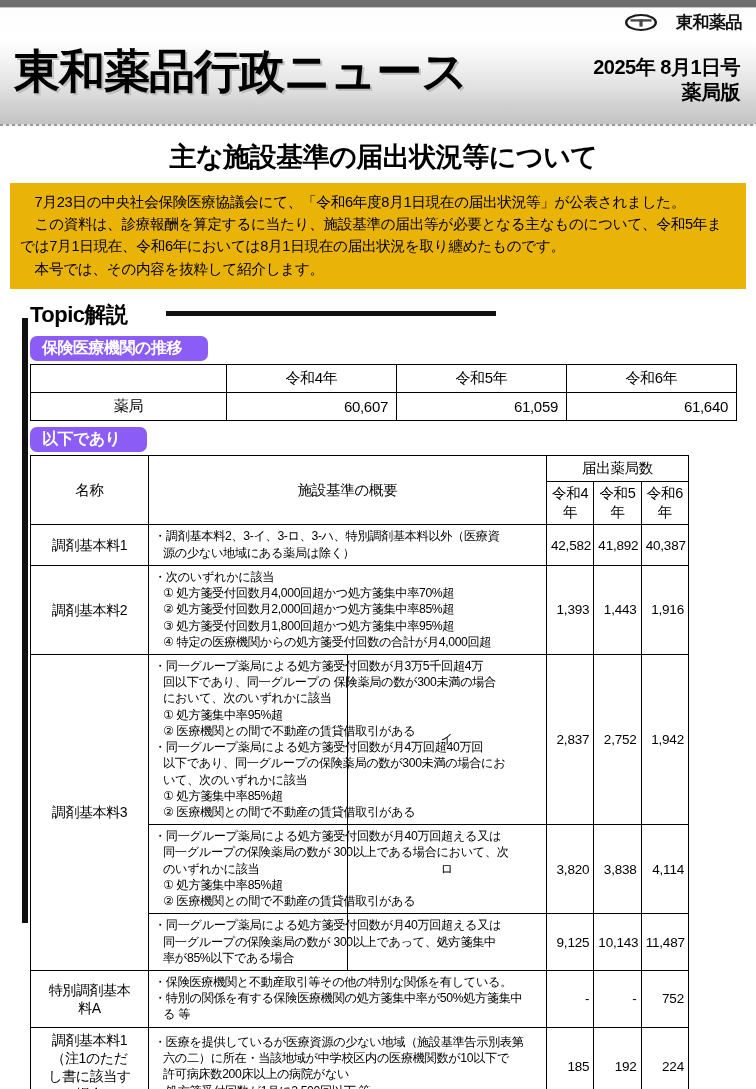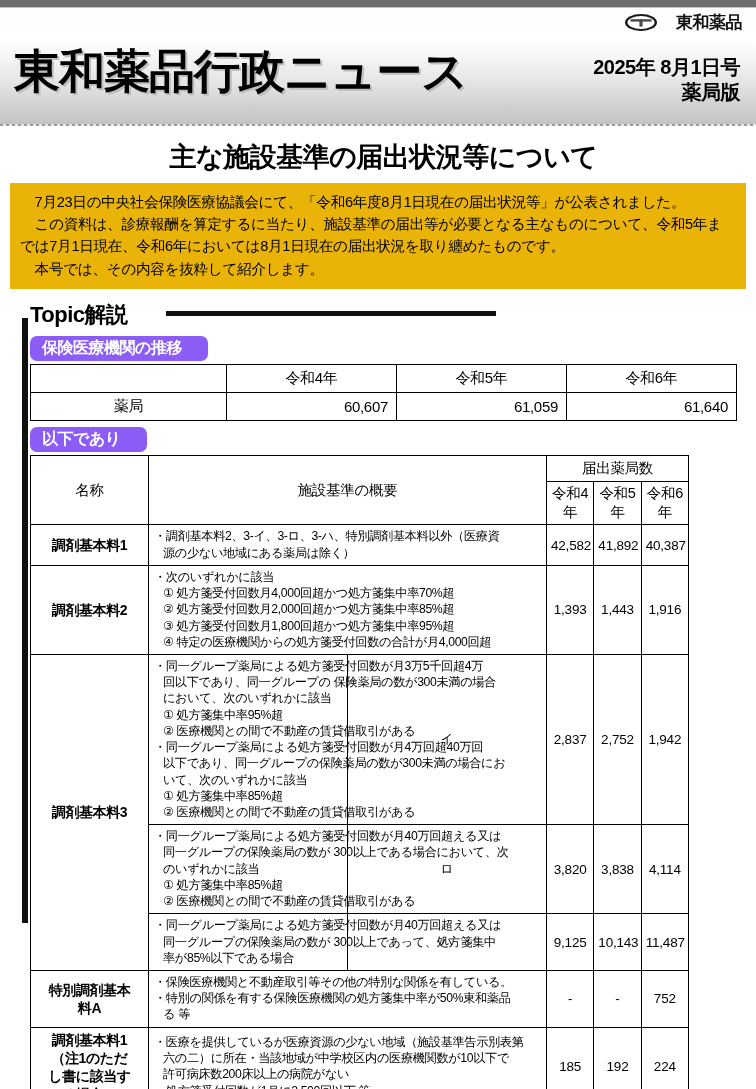--- a/index.html
+++ b/index.html
@@ -195,36 +195,35 @@
     letter-spacing: -0.3px;
     text-align: center;
     padding: 2px 2px;
   }
   .tbl-main td.name {
     text-align: center;
     font-size: 14px;
     letter-spacing: -0.4px;
     padding: 3px 17px;
     line-height: 1.3;
-    font-weight: bold;
   }
   .tbl-main td.desc {
     font-size: 12.2px;
     letter-spacing: -0.35px;
     line-height: 1.33;
     padding: 3px 4px 4px 5px;
     text-align: left;
   }
   .tbl-main td.sub {
     text-align: center;
     font-size: 12.5px;
     padding: 0;
   }
   .tbl-main td.num {
-    text-align: center;
+    text-align: right;
     font-size: 13.5px;
     letter-spacing: -0.2px;
     padding: 0 4px;
   }
   .desc-line { display: block; white-space: nowrap; }
   .desc-line.hang { padding-left: 9px; }
 
   
   .w-name { width: 118px; }
   .w-desc { width: 398px; }
@@ -376,21 +375,21 @@
     <td class="sub">ハ</td>
     <td class="num">9,125</td>
     <td class="num">10,143</td>
     <td class="num">11,487</td>
   </tr>
 
   <tr>
     <td class="name">特別調剤基本料A</td>
     <td class="desc" colspan="2">
       <span class="desc-line">・保険医療機関と不動産取引等その他の特別な関係を有している。</span>
-      <span class="desc-line">・特別の関係を有する保険医療機関の処方箋集中率が50%東和薬品</span>
+      <span class="desc-line">・特別の関係を有する保険医療機関の処方箋集中率が50%処方箋集中</span>
       <span class="desc-line hang">る 等</span>
     </td>
     <td class="num">-</td>
     <td class="num">-</td>
     <td class="num">752</td>
   </tr>
 
   <tr>
     <td class="name">調剤基本料1（注1のただし書に該当する場合）</td>
     <td class="desc" colspan="2">

